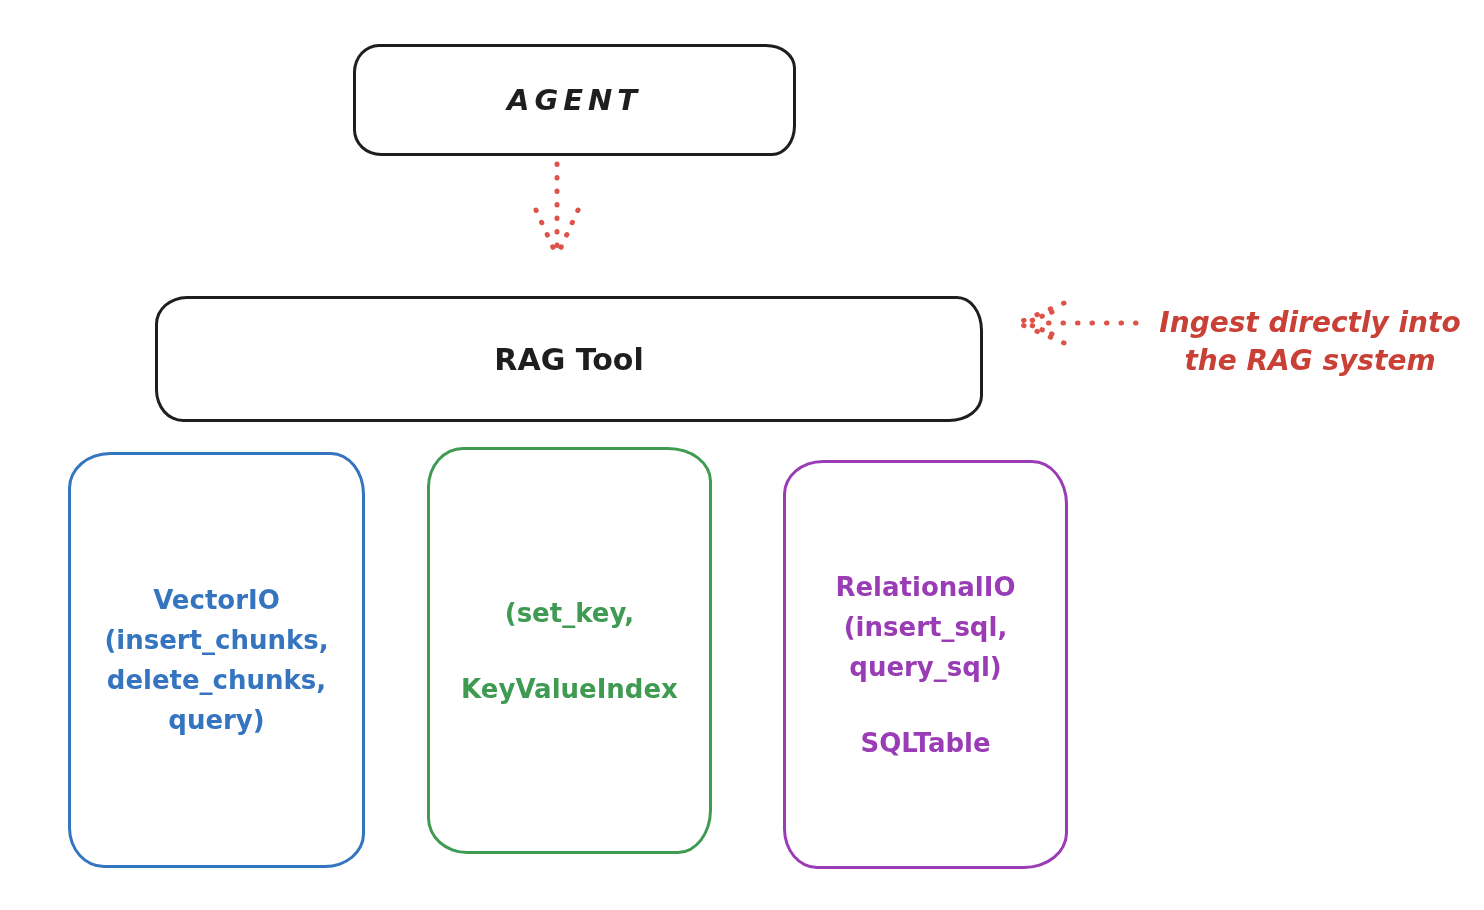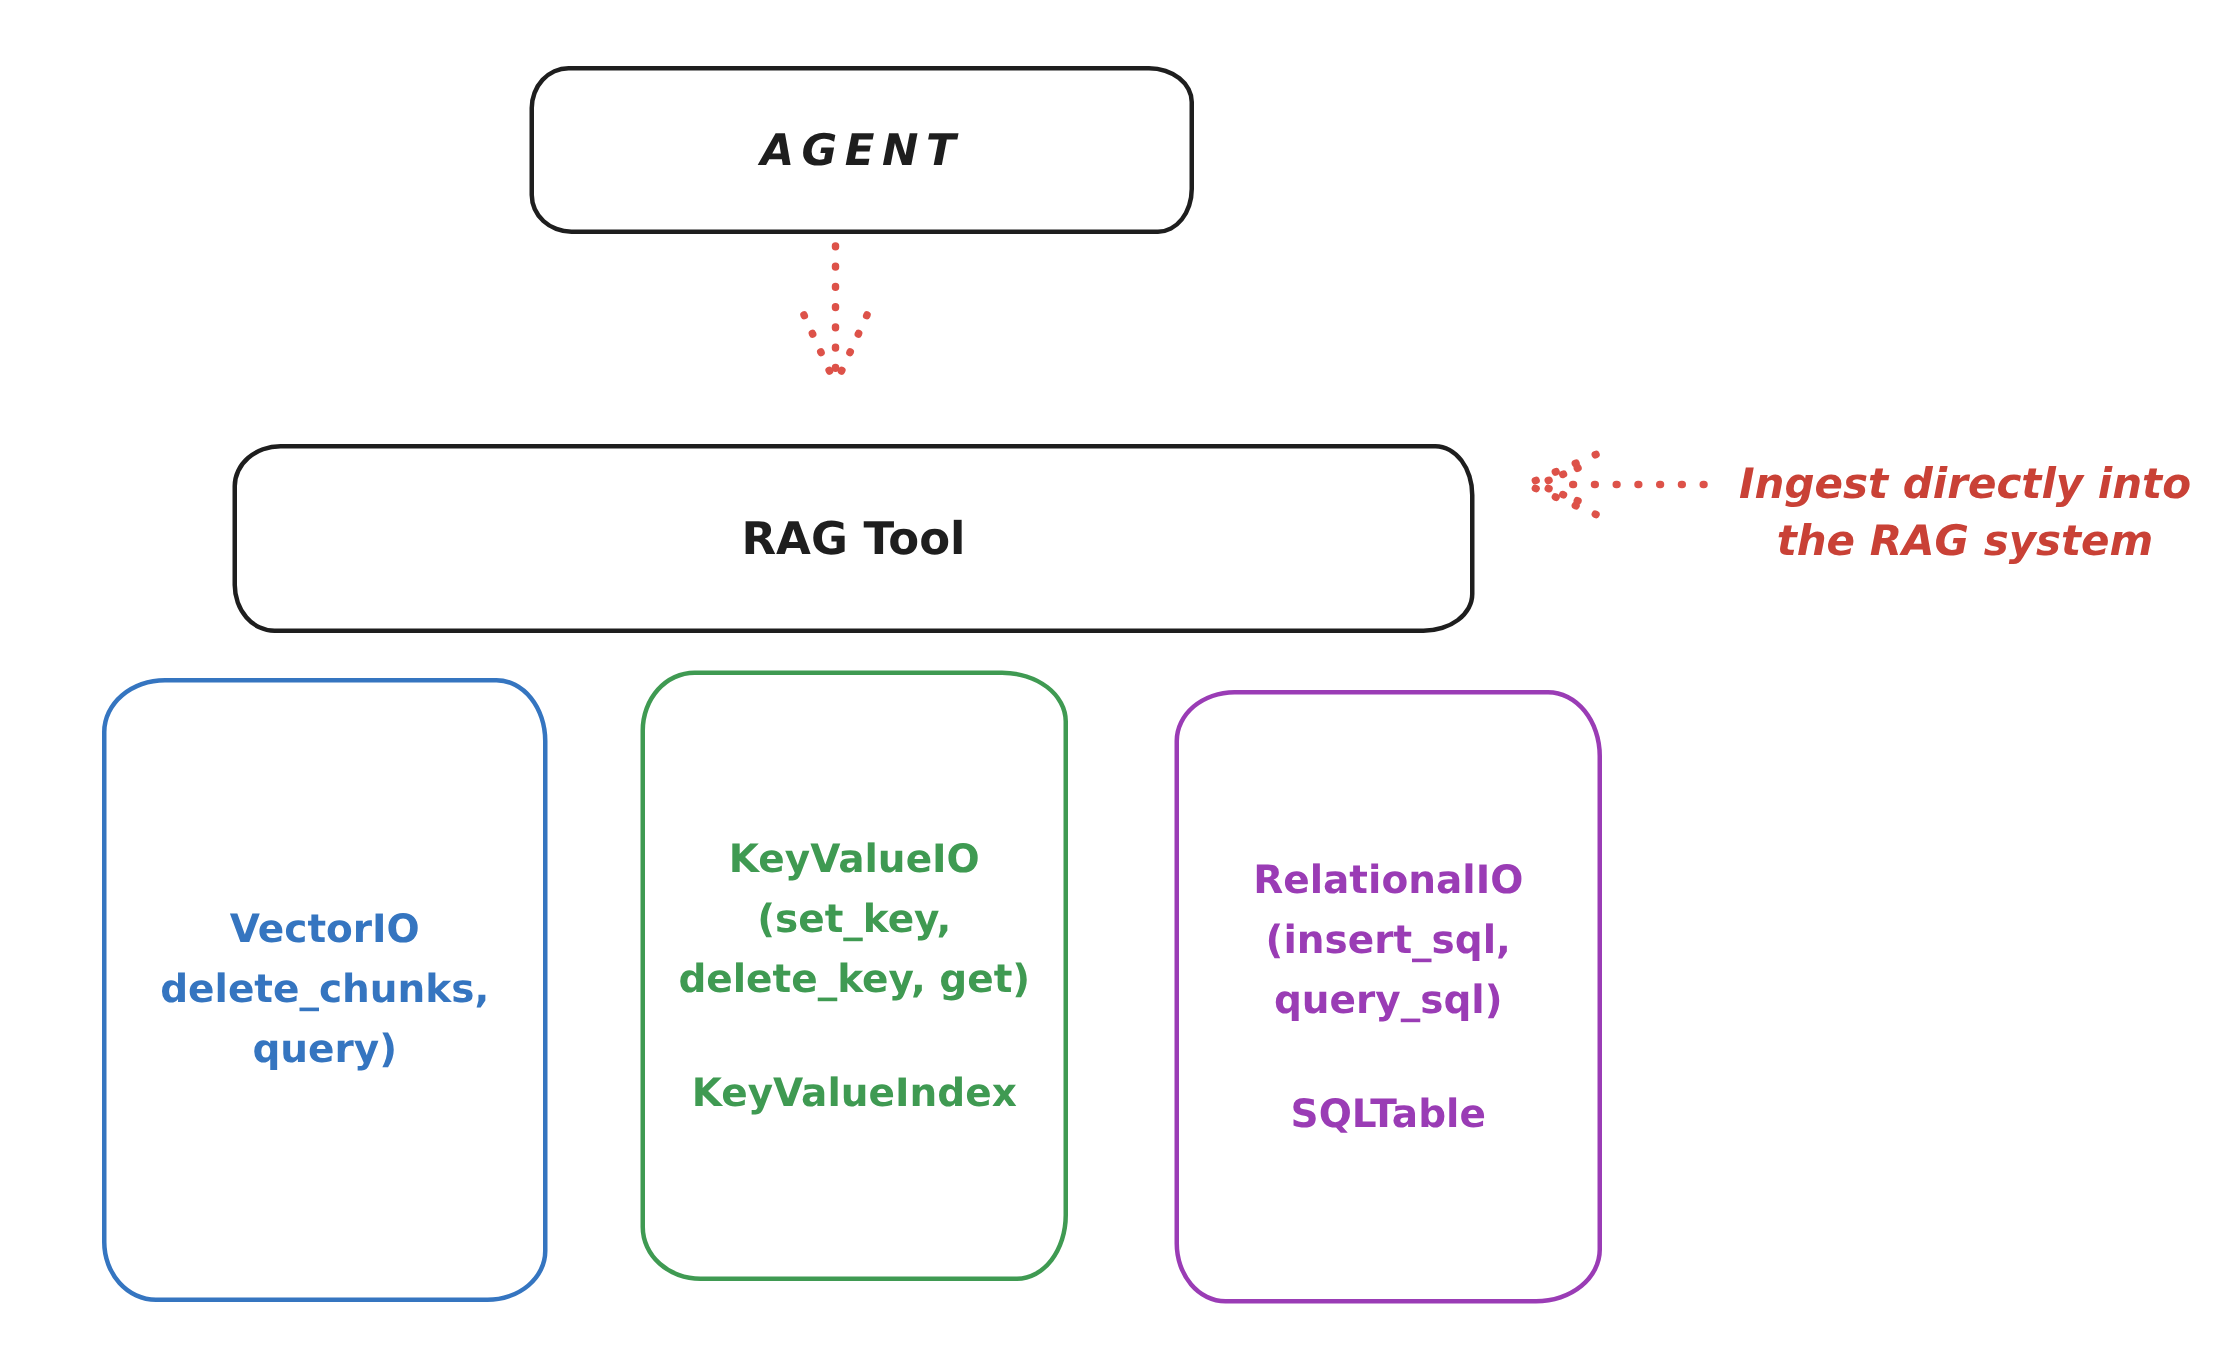--- a/index.html
+++ b/index.html
@@ -129,28 +129,27 @@
     </g>
   </svg>
 
   <div class="annotation">
     <div>Ingest directly into</div>
     <div>the RAG system</div>
   </div>
 
   <div class="node provider-box provider-blue">
     <div>VectorIO</div>
+    <div>(insert_chunks,</div>
     <div>delete_chunks,</div>
     <div>query)</div>
   </div>
 
   <div class="node provider-box provider-green">
-    <div>KeyValueIO</div>
     <div>(set_key,</div>
-    <div>delete_key, get)</div>
     <div class="index-label">KeyValueIndex</div>
   </div>
 
   <div class="node provider-box provider-purple">
     <div>RelationalIO</div>
     <div>(insert_sql,</div>
     <div>query_sql)</div>
     <div class="index-label">SQLTable</div>
   </div>
 

